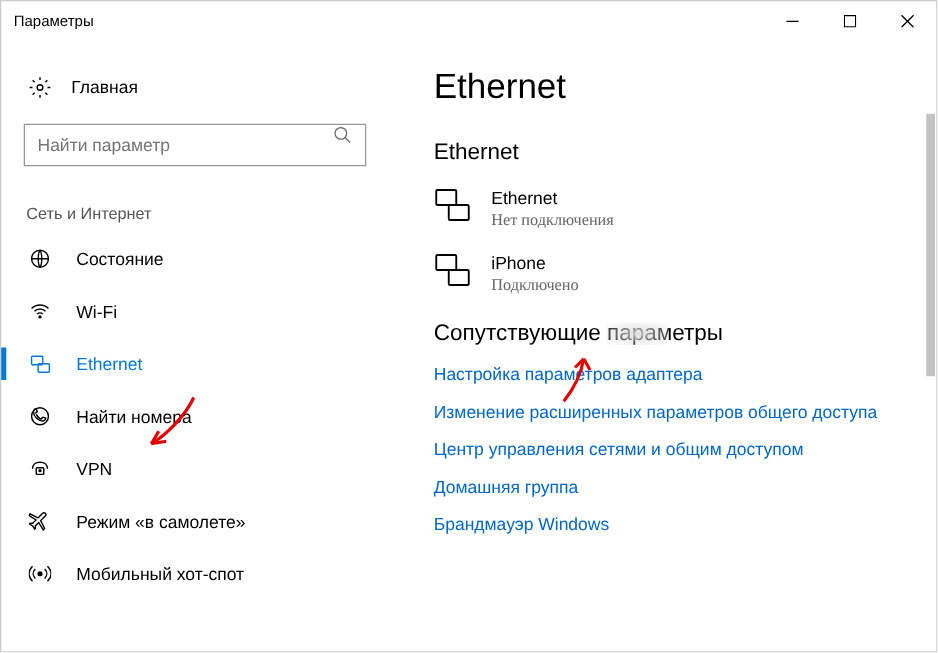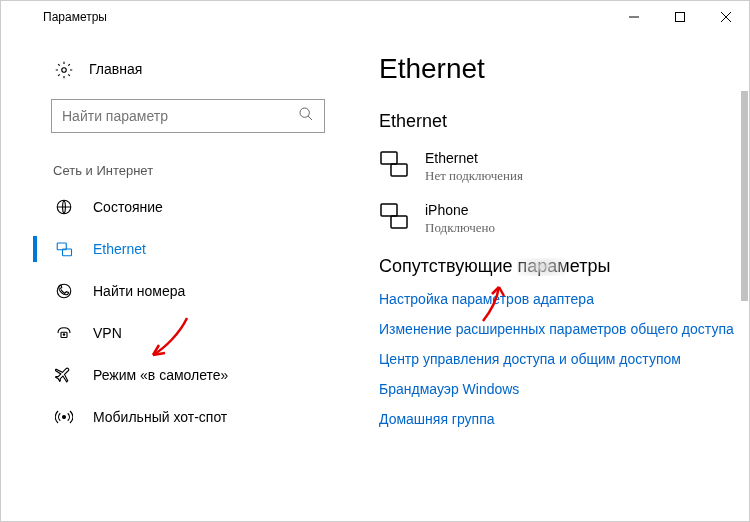--- a/index.html
+++ b/index.html
@@ -1,26 +1,26 @@
 <!DOCTYPE html>
 <html><head>
   <meta charset="utf-8">
   <style>
     * { margin: 0; padding: 0; box-sizing: border-box; font-family: "Segoe UI", Tahoma, sans-serif; }
     body { width: 750px; height: 522px; background: #fff; overflow: hidden; position: relative; }
-    .window { width: 100%; height: 100%; display: flex; flex-direction: column; border: 1px solid #ccc; padding-left: 32px; }
+    .window { width: 100%; height: 100%; display: flex; flex-direction: column; border: 1px solid #ccc; }
     .titlebar { height: 32px; display: flex; align-items: center; padding-left: 10px; }
     .titlebar-title { font-size: 12px; color: #000; flex: 1; }
     .titlebar-controls { display: flex; }
     .titlebar-btn { width: 46px; height: 32px; display: flex; align-items: center; justify-content: center; font-size: 11px; color: #000; }
     .content { flex: 1; display: flex; position: relative; }
     .sidebar { width: 310px; padding: 20px 0 0 0; }
     .home-row { display: flex; align-items: flex-start; padding: 8px 20px 8px 22px; gap: 16px; }
     .home-label { font-size: 14px; color: #000; }
-    .search-box { margin: 12px 18px 0 18px; border: 1px solid #999; height: 34px; display: flex; align-items: center; padding: 0 10px; justify-content: space-between; }
+    .search-box { margin: 12px 18px 0 18px; border: 1px solid #999; height: 34px; display: flex; padding: 0 10px; justify-content: space-between; }
     .search-input { border: none; outline: none; font-size: 14px; color: #666; flex: 1; background: transparent; }
     .section-label { font-size: 13px; color: #555; padding: 30px 20px 8px 20px; }
     .nav-item { display: flex; align-items: center; padding: 12px 20px 12px 22px; gap: 20px; font-size: 14px; color: #000; position: relative; }
     .nav-item.active { color: #0078d7; }
     .nav-item.active::before { content: ""; position: absolute; left: 0; top: 8px; bottom: 8px; width: 4px; background: #0078d7; }
     .nav-item .icon { width: 18px; display: flex; justify-content: center; }
     .main { flex: 1; padding: 20px 10px 0 36px; position: relative; }
     .h1 { font-size: 28px; font-weight: 300; margin-bottom: 26px; }
     .h2 { font-size: 18px; font-weight: 400; margin-bottom: 18px; }
     .conn { display: flex; align-items: flex-start; gap: 16px; margin-bottom: 18px; }
@@ -89,20 +89,29 @@
       <div class="nav-item">
         <span class="icon">
           <svg width="18" height="18" viewBox="0 0 24 24" fill="none" stroke="#000" stroke-width="1.5">
               <circle cx="12" cy="12" r="9"></circle>
               <path d="M3 12h18M12 3c2.5 3 2.5 15 0 18M12 3c-2.5 3-2.5 15 0 18"></path>
             </svg>
         </span>
         <span>Состояние</span>
       </div>
 
+      <div class="nav-item">
+        <span class="icon">
+          <svg width="18" height="18" viewBox="0 0 24 24" fill="none" stroke="#000" stroke-width="1.5">
+              <path d="M3 9c5-5 13-5 18 0M6 12c3.3-3.3 8.7-3.3 12 0M9 15c1.7-1.7 4.3-1.7 6 0"></path>
+              <circle cx="12" cy="18" r="1" fill="#000"></circle>
+            </svg>
+        </span>
+        <span>Wi-Fi</span>
+      </div>
 
       <div class="nav-item active">
         <span class="icon">
           <svg width="18" height="18" viewBox="0 0 24 24" fill="none" stroke="#0078d7" stroke-width="1.5">
               <rect x="3" y="4" width="12" height="9" rx="1"></rect>
               <rect x="10" y="12" width="12" height="9" rx="1"></rect>
             </svg>
         </span>
         <span>Ethernet</span>
       </div>
@@ -174,23 +183,23 @@
         </span>
         <div class="conn-text">
           <span class="conn-name">iPhone</span>
           <span class="conn-status">Подключено</span>
         </div>
       </div>
 
       <div class="h3">Сопутствующие параметры</div>
       <a class="link">Настройка параметров адаптера</a>
       <a class="link">Изменение расширенных параметров общего доступа</a>
-      <a class="link">Центр управления доступа и общим доступом</a>
+      <a class="link">Центр управления сетями и общим доступом</a>
+      <a class="link">Домашняя группа</a>
       <a class="link">Брандмауэр Windows</a>
-      <a class="link">Домашняя группа</a>
     </div>
 
     <div class="scrollbar-track">
       <div class="scrollbar-thumb"></div>
     </div>
 
     <svg class="arrow1" width="50" height="50">
       <path d="M42 5 C 35 20, 20 35, 8 42" stroke="#e30000" stroke-width="2.5" fill="none"></path>
       <path d="M8 42 L14 32 M8 42 L20 40" stroke="#e30000" stroke-width="2.5" fill="none"></path>
     </svg>

